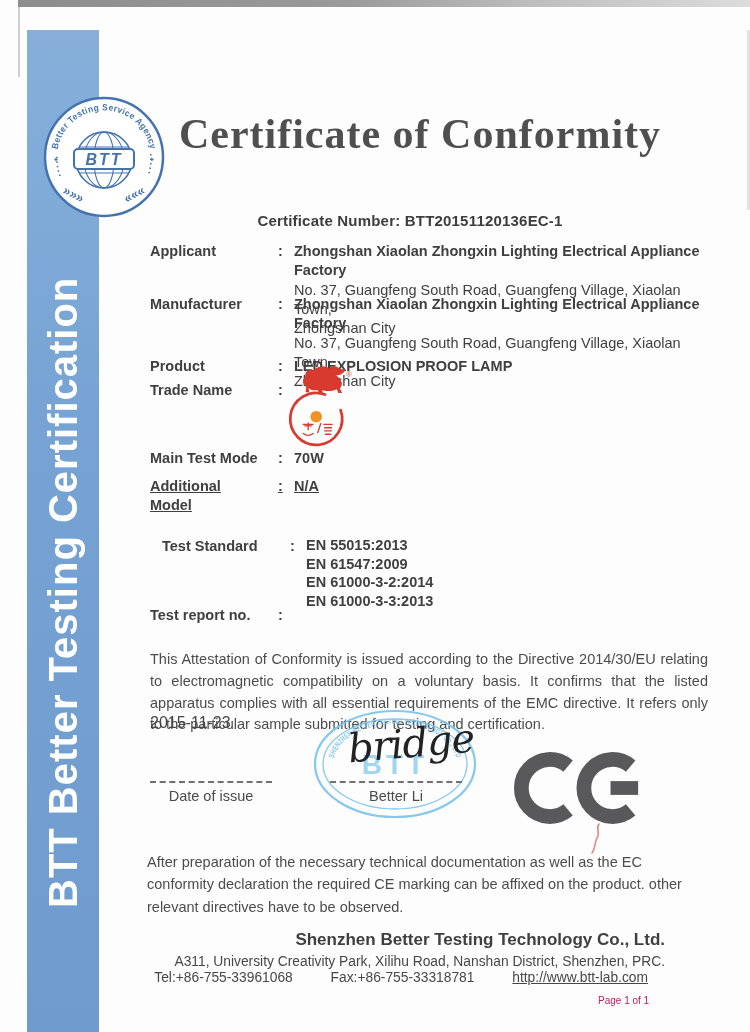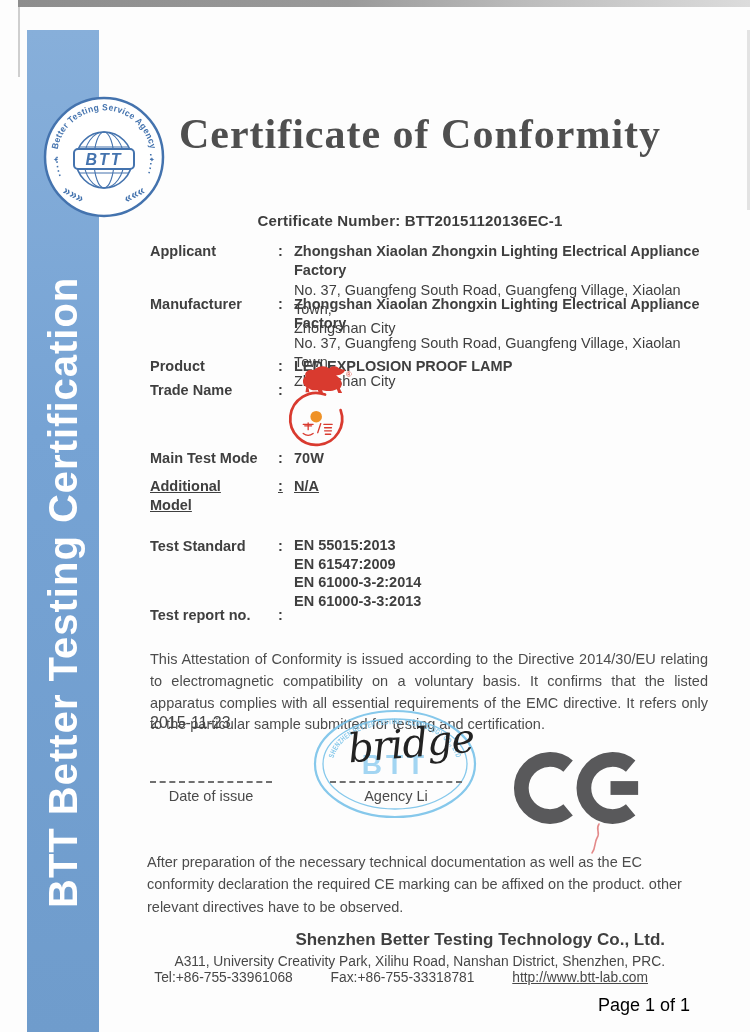--- a/index.html
+++ b/index.html
@@ -64,21 +64,21 @@
   }
   .ce-mark{position:absolute;left:513px;top:742px;width:138px;height:92px;}
   .pen-mark{position:absolute;left:585px;top:822px;width:22px;height:34px;}
 
   .footer{position:absolute;left:85px;right:85px;top:930px;text-align:right;color:#3f3f3f;}
   .footer .company{font-weight:bold;font-size:17px;margin-bottom:4px;}
   .footer .address{font-size:13.8px;margin-bottom:1px;color:#474747;}
   .footer .contact{font-size:13.8px;color:#474747;}
   .footer .contact span{margin:0 17px;}
   .footer .website{text-decoration:underline;}
-  .page-indicator{position:absolute;left:598px;top:995px;font-size:18px;color:#000000;}
+  .page-indicator{position:absolute;left:598px;top:995px;font-size:10px;color:#be185d;}
 </style>
 </head>
 <body>
 
 <div class="page">
 
   <div class="scan-top"></div>
   <div class="scan-right"></div>
   <div class="scan-left"></div>
 
@@ -172,21 +172,21 @@
     <div class="lab">
       <div>Additional</div>
       <div>Model</div>
     </div>
     <div class="col">:</div>
     <div class="val">
       <div class="b">N/A</div>
     </div>
   </div>
 
-  <div class="frow" style="top:537px;">
+  <div class="frow" style="top:537px;margin-left:12px;">
     <div class="lab">Test Standard</div>
     <div class="col">:</div>
     <div class="val">
       <div class="std-line">EN 55015:2013</div>
       <div class="std-line">EN 61547:2009</div>
       <div class="std-line">EN 61000-3-2:2014</div>
       <div class="std-line">EN 61000-3-3:2013</div>
     </div>
   </div>
 
@@ -208,21 +208,21 @@
     <ellipse cx="85" cy="56" rx="80" ry="53" fill="none" stroke="#7cc4ea" stroke-width="2.2"></ellipse>
     <ellipse cx="85" cy="56" rx="72" ry="45" fill="none" stroke="#7cc4ea" stroke-width="1.3"></ellipse>
     <text font-size="7.6" fill="#7cc4ea" font-weight="bold" letter-spacing="0.4">
       <textPath href="#stampArc" startOffset="50%" text-anchor="middle" textLength="150" lengthAdjust="spacingAndGlyphs">SHENZHEN BETTER TESTING TECHNOLOGY CO., LTD</textPath>
     </text>
     <text x="85" y="66" text-anchor="middle" font-size="28" font-weight="bold" letter-spacing="4" fill="#8fcdf0" opacity="0.9">BTT</text>
   </svg>
 
   <div class="sig-line name"></div>
   <div class="signature-script">bridge</div>
-  <div class="sig-name-label">Agency Li</div>
+  <div class="sig-name-label">Better Li</div>
 
   <svg class="ce-mark" viewBox="0 0 150 100" xmlns="http://www.w3.org/2000/svg">
     <path d="M59.9,26.2 A31,31 0 1 0 59.9,73.8" fill="none" stroke="#59595b" stroke-width="16"></path>
     <path d="M127.9,26.2 A31,31 0 1 0 127.9,73.8" fill="none" stroke="#59595b" stroke-width="16"></path>
     <line x1="106" y1="50" x2="136" y2="50" stroke="#59595b" stroke-width="15"></line>
   </svg>
   <svg class="pen-mark" viewBox="0 0 22 34" xmlns="http://www.w3.org/2000/svg">
     <path d="M14,2 C10,8 16,10 12,16 C9,21 11,26 7,31" fill="none" stroke="#e38a8a" stroke-width="1.6" stroke-linecap="round"></path>
   </svg>
 

